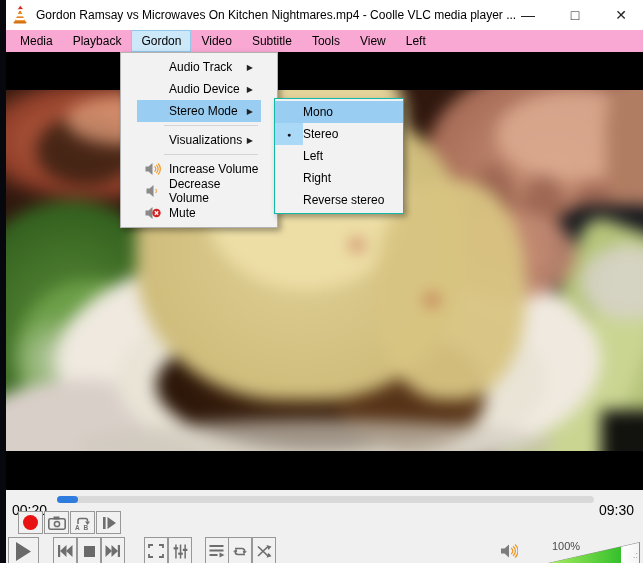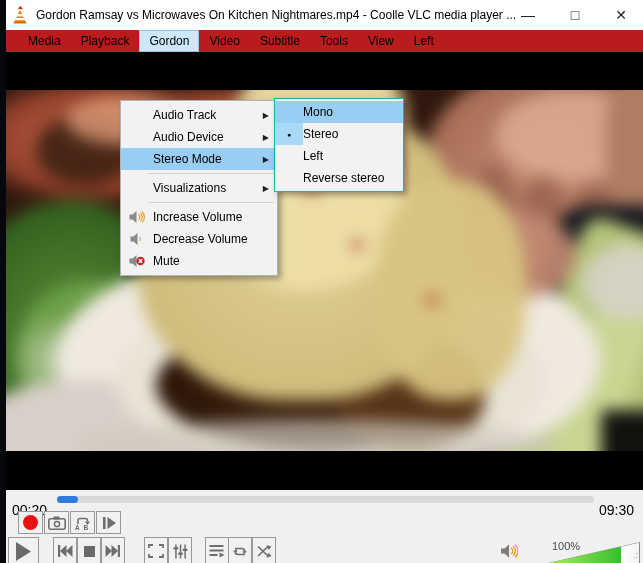--- a/index.html
+++ b/index.html
@@ -10,34 +10,34 @@
   
   .titlebar { position:absolute; left:0; top:0; width:637px; height:30px; background:#ffffff;
     display:flex; align-items:center; }
   .app-icon { margin-left:5px; width:18px; height:20px; flex:0 0 auto; }
   .title-text { margin-left:7px; font-size:12px; color:#000; white-space:nowrap; overflow:hidden; }
   .win-btn { position:absolute; top:0; width:34px; height:30px; display:flex; align-items:center;
     justify-content:center; font-size:14px; color:#222; cursor:default; }
   .win-btn.min { left:505px; } .win-btn.max { left:552px; } .win-btn.close { left:598px; }
 
   
-  .menubar { position:absolute; left:0; top:30px; width:637px; height:22px; background:#b91c1c;
-    display:flex; align-items:stretch; padding-left:12px; font-size:12px; color:#000; }
+  .menubar { position:absolute; left:0; top:30px; width:637px; height:22px; background:#f9a8d4;
+    display:flex; align-items:stretch; padding-left:4px; font-size:12px; color:#000; }
   .menubar-item { display:flex; align-items:center; padding:0 9px; border:1px solid transparent; }
   .menubar-item.active { background:#cde8f9; border:1px solid #93c7e9; }
 
   
   .video-area { position:absolute; left:0; top:52px; width:637px; height:438px; background:#000; overflow:hidden; }
   .video-frame { position:absolute; left:0; top:38px; width:637px; height:361px; background:#30180f; overflow:hidden; }
   .blobs { position:absolute; inset:0; filter:blur(8px); }
   .b { position:absolute; }
 
   
   .menu-panel { position:absolute; left:114px; top:52px; width:158px; background:#f2f2f2;
-    border:1px solid #b2b2b2; box-shadow:3px 3px 6px rgba(0,0,0,.35); z-index:50; padding:3px 0; font-size:12px;margin-top:48px; }
+    border:1px solid #b2b2b2; box-shadow:3px 3px 6px rgba(0,0,0,.35); z-index:50; padding:3px 16px; font-size:12px; }
   .menu-item { height:22px; display:flex; align-items:center; position:relative; color:#000; }
   .menu-item.hl { background:#9acdf2; }
   .mi-icon { width:32px; display:flex; justify-content:center; align-items:center; flex:0 0 auto; }
   .mi-label { flex:1; }
   .mi-arrow { font-size:8px; margin-right:8px; color:#222; }
   .menu-sep { height:1px; background:#d4d4d4; margin:3px 3px 3px 27px; }
 
   .submenu-panel { position:absolute; left:268px; top:98px; width:130px; background:#f2f2f2;
     border:1px solid #14b8a6; box-shadow:3px 3px 6px rgba(0,0,0,.35); z-index:60; padding:2px 0; font-size:12px; }
   .sub-item { height:22px; display:flex; align-items:center; color:#000; }
@@ -312,17 +312,21 @@
           <span class="radio-dot">●</span>
         </span>
       <span>Stereo</span>
     </div>
     <div class="sub-item">
       <span class="sub-icon"></span>
       <span>Left</span>
     </div>
     <div class="sub-item">
       <span class="sub-icon"></span>
+      <span>Right</span>
+    </div>
+    <div class="sub-item">
+      <span class="sub-icon"></span>
       <span>Reverse stereo</span>
     </div>
   </div>
 
 </div>
 
 </body></html>

